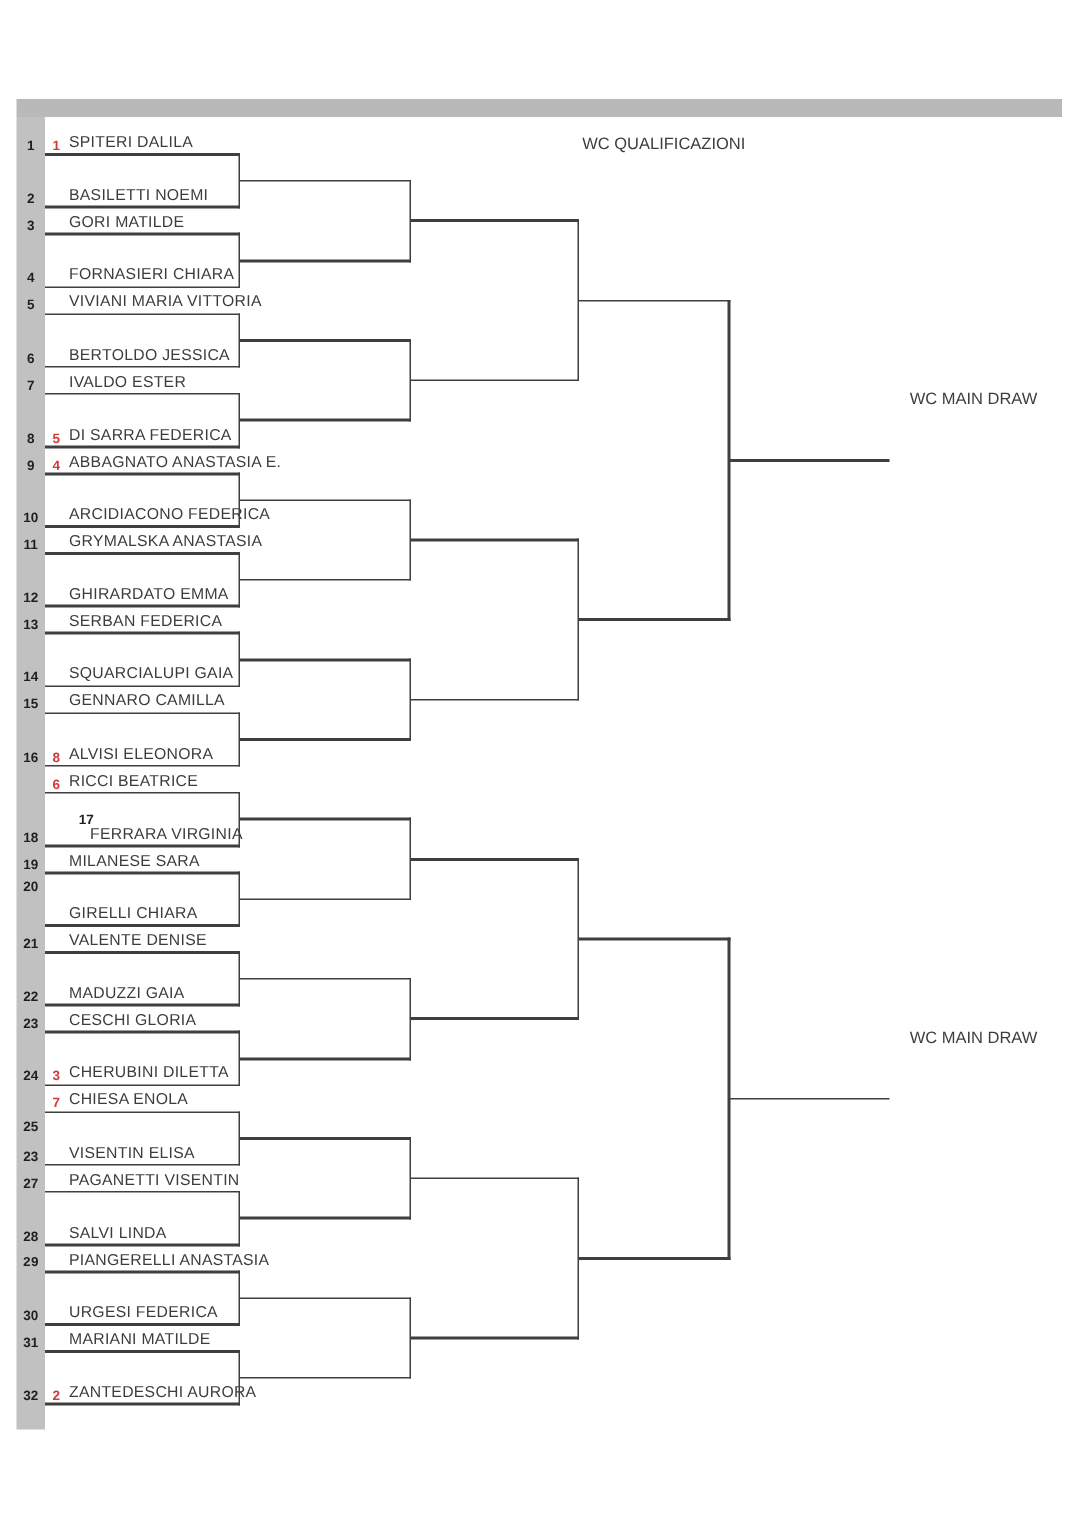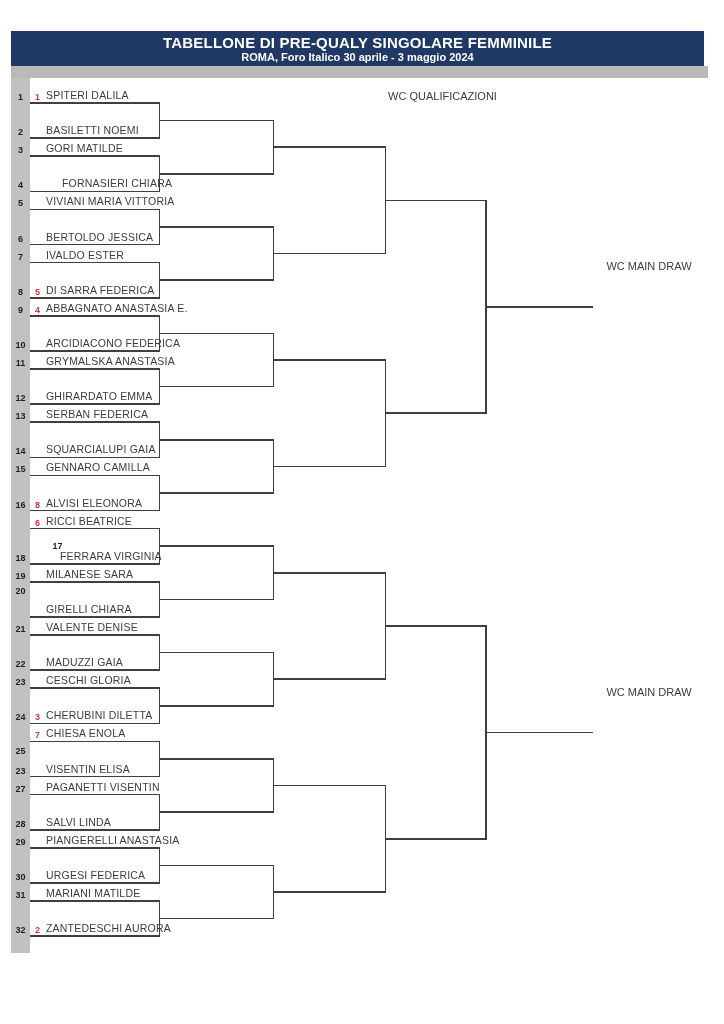--- a/index.html
+++ b/index.html
@@ -31,24 +31,20 @@
   .pname{
     position:absolute;left:46px;height:13px;line-height:13px;
     font-size:10.5px;color:#3c3c3c;letter-spacing:.2px;white-space:nowrap;
   }
 </style>
 </head>
 <body>
 
 <div class="page">
 
-  <div class="banner">
-    <div class="title">TABELLONE DI PRE-QUALY SINGOLARE FEMMINILE</div>
-    <div class="subtitle">ROMA, Foro Italico 30 aprile - 3 maggio 2024</div>
-  </div>
 
   <div class="gray-band"></div>
   <div class="row-strip"></div>
 
   <div class="label label-wcq">WC QUALIFICAZIONI</div>
   <div class="label label-mdt">WC MAIN DRAW</div>
   <div class="label label-mdb">WC MAIN DRAW</div>
 
   <div id="bracket">
       <div class="bline" style="left: 30px; top: 102.2px; width: 130.3px; height: 1.6px;"></div>
@@ -56,21 +52,21 @@
       <div class="seed" style="top: 91px;">1</div>
       <div class="pname" style="left: 46px; top: 89px;">SPITERI DALILA</div>
       <div class="bline" style="left: 30px; top: 137.4px; width: 130.3px; height: 1.6px;"></div>
       <div class="rownum" style="top: 126.2px;">2</div>
       <div class="pname" style="left: 46px; top: 124.2px;">BASILETTI NOEMI</div>
       <div class="bline" style="left: 30px; top: 155.4px; width: 130.3px; height: 1.6px;"></div>
       <div class="rownum" style="top: 144.2px;">3</div>
       <div class="pname" style="left: 46px; top: 142.2px;">GORI MATILDE</div>
       <div class="bline" style="left: 30px; top: 190.6px; width: 130.3px; height: 1.6px;"></div>
       <div class="rownum" style="top: 179.4px;">4</div>
-      <div class="pname" style="left: 46px; top: 177.4px; margin-left: 16px;">FORNASIERI CHIARA</div>
+      <div class="pname" style="left: 46px; top: 177.4px;">FORNASIERI CHIARA</div>
       <div class="bline" style="left: 30px; top: 208.6px; width: 130.3px; height: 1.6px;"></div>
       <div class="rownum" style="top: 197.4px;">5</div>
       <div class="pname" style="left: 46px; top: 195.4px;">VIVIANI MARIA VITTORIA</div>
       <div class="bline" style="left: 30px; top: 243.8px; width: 130.3px; height: 1.6px;"></div>
       <div class="rownum" style="top: 232.6px;">6</div>
       <div class="pname" style="left: 46px; top: 230.6px;">BERTOLDO JESSICA</div>
       <div class="bline" style="left: 30px; top: 261.8px; width: 130.3px; height: 1.6px;"></div>
       <div class="rownum" style="top: 250.6px;">7</div>
       <div class="pname" style="left: 46px; top: 248.6px;">IVALDO ESTER</div>
       <div class="bline" style="left: 30px; top: 297px; width: 130.3px; height: 1.6px;"></div>
@@ -136,21 +132,21 @@
       <div class="bline" style="left: 30px; top: 775.8px; width: 130.3px; height: 1.6px;"></div>
       <div class="rownum" style="top: 764.6px;">23</div>
       <div class="pname" style="left: 46px; top: 762.6px;">VISENTIN ELISA</div>
       <div class="bline" style="left: 30px; top: 793.8px; width: 130.3px; height: 1.6px;"></div>
       <div class="rownum" style="top: 782.6px;">27</div>
       <div class="pname" style="left: 46px; top: 780.6px;">PAGANETTI VISENTIN</div>
       <div class="bline" style="left: 30px; top: 829px; width: 130.3px; height: 1.6px;"></div>
       <div class="rownum" style="top: 817.8px;">28</div>
       <div class="pname" style="left: 46px; top: 815.8px;">SALVI LINDA</div>
       <div class="bline" style="left: 30px; top: 847px; width: 130.3px; height: 1.6px;"></div>
-      <div class="rownum" style="top: 835.8px;">29</div>
+      <div class="rownum" style="top: 835.8px; font-family: Liberation Mono, monospace;">29</div>
       <div class="pname" style="left: 46px; top: 833.8px;">PIANGERELLI ANASTASIA</div>
       <div class="bline" style="left: 30px; top: 882.2px; width: 130.3px; height: 1.6px;"></div>
       <div class="rownum" style="top: 871px;">30</div>
       <div class="pname" style="left: 46px; top: 869px;">URGESI FEDERICA</div>
       <div class="bline" style="left: 30px; top: 900.2px; width: 130.3px; height: 1.6px;"></div>
       <div class="rownum" style="top: 889px;">31</div>
       <div class="pname" style="left: 46px; top: 887px;">MARIANI MATILDE</div>
       <div class="bline" style="left: 30px; top: 935.4px; width: 130.3px; height: 1.6px;"></div>
       <div class="rownum" style="top: 924.2px;">32</div>
       <div class="seed" style="top: 924.2px;">2</div>

